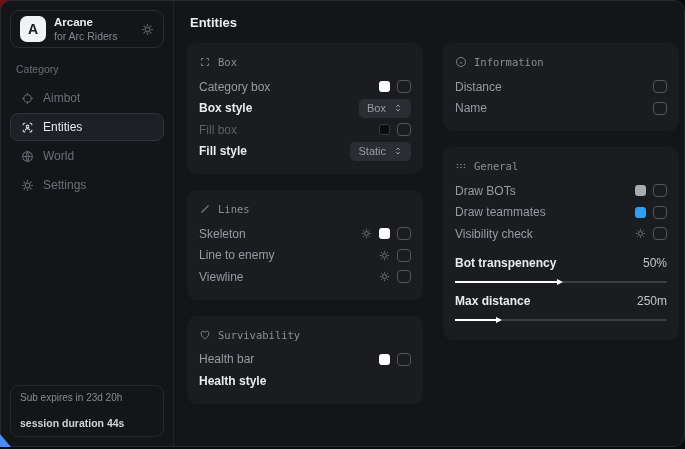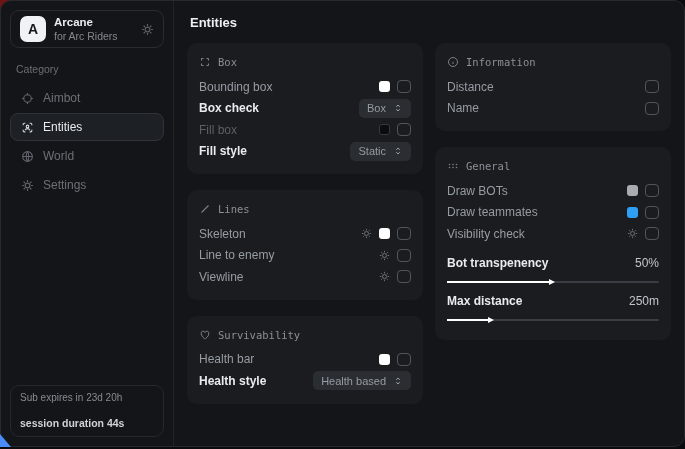--- a/index.html
+++ b/index.html
@@ -34,21 +34,21 @@
   .nav-item.selected { background:#1d2024; border-color:#2f3238; color:#e8eaed; }
   .nav-item.selected .icon { color:#d8dadd; }
   .sub-card { margin-top:auto; border:1px solid #25282d; border-radius:9px;
               padding:6px 9px 7px; }
   .sub-line1 { font-family:Liberation Sans, sans-serif; font-size:10px; color:#868c93; white-space:nowrap; }
   .sub-line2 { font-size:10.5px; font-weight:700; color:#cfd3d8; margin-top:14px; }
 
   
   .main { flex:1; padding:12px 13px; overflow:hidden; }
   .main-title { font-size:13px; font-weight:700; color:#edeff1; margin:2px 0 13px 3px; }
-  .columns { display:flex; gap:12px; }
+  .columns { display:flex; gap:20px; }
   .col { display:flex; flex-direction:column; gap:16px; width:236px; flex:0 0 236px; }
   .card { background:#1a1c20; border-radius:10px; padding:10px 12px 12px; }
   .card-header { display:flex; align-items:center; gap:7px; height:18px;
                  font-family:"DejaVu Sans Mono", monospace; font-size:10.5px;
                  color:#8b9097; margin-bottom:5px; }
   .card-header .icon { display:flex; color:#7b8087; }
   .row { height:21.5px; display:flex; align-items:center; justify-content:space-between; }
   .lbl { font-size:12px; color:#979ca3; }
   .lbl.bold { color:#e9ebee; font-weight:700; }
   .lbl.dim { color:#5b6066; }
@@ -156,28 +156,28 @@
           <div class="card">
             <div class="card-header">
               <span class="icon">
                 <svg viewBox="0 0 24 24" width="12" height="12" fill="none" stroke="currentColor" stroke-width="2.2">
                   <path d="M5 9V6a1 1 0 0 1 1-1h3M15 5h3a1 1 0 0 1 1 1v3M19 15v3a1 1 0 0 1-1 1h-3M9 19H6a1 1 0 0 1-1-1v-3"></path>
                 </svg>
               </span>
               <span>Box</span>
             </div>
             <div class="row">
-              <span class="lbl">Bounding box</span>
+              <span class="lbl">Category box</span>
               <span class="controls">
                 <span class="swatch" style="background: rgb(255, 255, 255);"></span>
                 <span class="checkbox"></span>
               </span>
             </div>
             <div class="row">
-              <span class="lbl bold">Box check</span>
+              <span class="lbl bold">Box style</span>
               <span class="dropdown">
                 <span>Box</span>
                 <span class="icon">
                   <svg viewBox="0 0 24 24" width="10" height="10" fill="none" stroke="currentColor" stroke-width="2.4">
                       <path d="M8 9l4-4 4 4M8 15l4 4 4-4"></path>
                     </svg>
                 </span>
               </span>
             </div>
             <div class="row">
@@ -259,28 +259,20 @@
             </div>
             <div class="row">
               <span class="lbl">Health bar</span>
               <span class="controls">
                 <span class="swatch" style="background: rgb(255, 255, 255);"></span>
                 <span class="checkbox"></span>
               </span>
             </div>
             <div class="row">
               <span class="lbl bold">Health style</span>
-              <span class="dropdown">
-                <span>Health based</span>
-                <span class="icon">
-                  <svg viewBox="0 0 24 24" width="10" height="10" fill="none" stroke="currentColor" stroke-width="2.4">
-                      <path d="M8 9l4-4 4 4M8 15l4 4 4-4"></path>
-                    </svg>
-                </span>
-              </span>
             </div>
           </div>
         </div>
 
         <div class="col">
 
           <div class="card">
             <div class="card-header">
               <span class="icon">
                 <svg viewBox="0 0 24 24" width="12" height="12" fill="none" stroke="currentColor" stroke-width="2">

